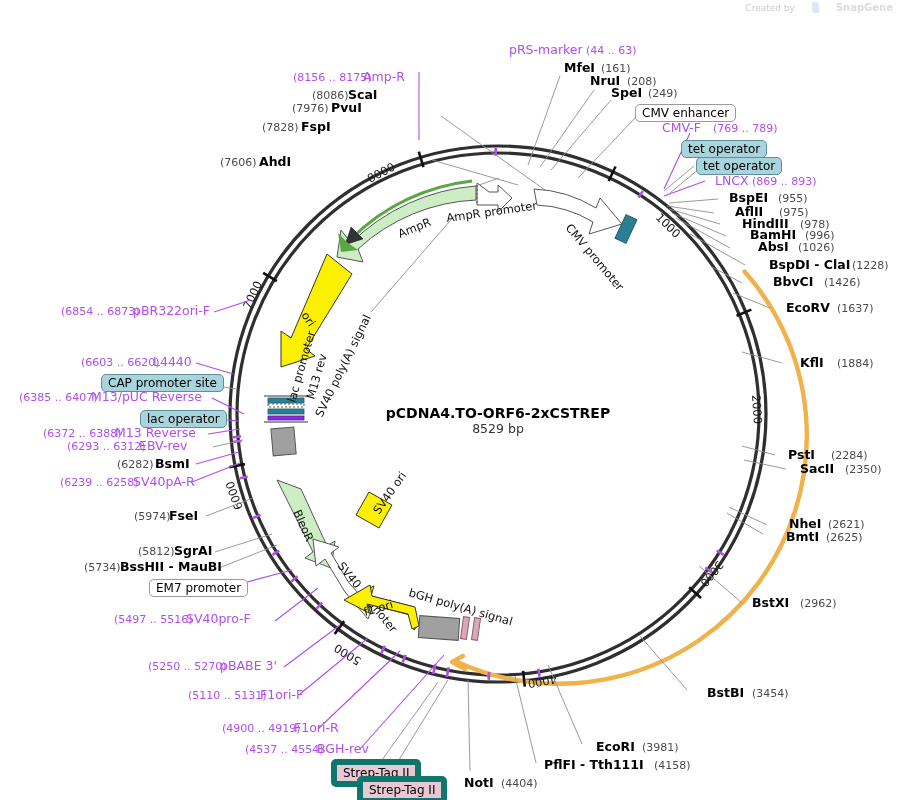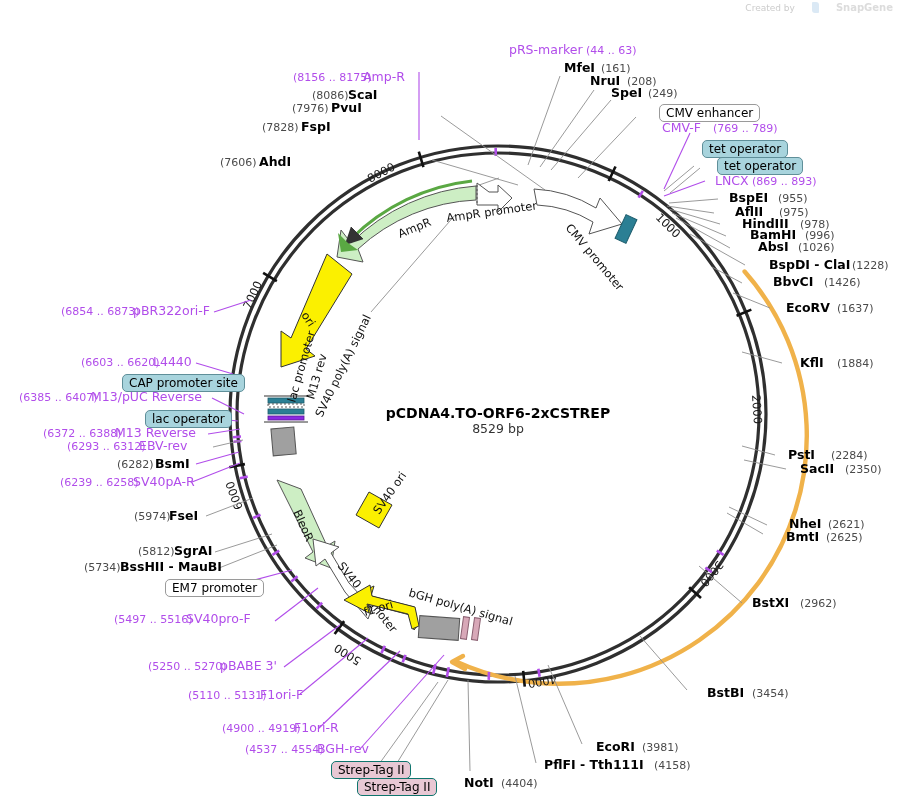--- a/index.html
+++ b/index.html
@@ -409,36 +409,36 @@
     <text class="pr-name" x="260" y="699">F1ori-F</text>
 
     <text class="pr-pos" x="222" y="732">(4900 .. 4919)</text>
     <text class="pr-name" x="294" y="732">F1ori-R</text>
 
     <text class="pr-pos" x="245" y="753">(4537 .. 4554)</text>
     <text class="pr-name" x="317" y="753">BGH-rev</text>
   </g>
 </svg>
 
-<div class="boxwrap" style="position:absolute;left:659px;top:102px;">
+<div class="boxwrap" style="position:absolute;left:635px;top:102px;">
   <span class="bx white">CMV enhancer</span>
 </div>
 <div class="boxwrap" style="position:absolute;left:681px;top:138px;">
   <span class="bx teal">tet operator</span>
 </div>
 <div class="boxwrap" style="position:absolute;left:696px;top:155px;">
   <span class="bx teal">tet operator</span>
 </div>
 <div class="boxwrap" style="position:absolute;left:101px;top:372px;">
   <span class="bx teal">CAP promoter site</span>
 </div>
-<div class="boxwrap" style="position:absolute;left:124px;top:408px;">
+<div class="boxwrap" style="position:absolute;left:140px;top:408px;">
   <span class="bx teal">lac operator</span>
 </div>
-<div class="boxwrap" style="position:absolute;left:149px;top:577px;margin-left:16px;">
+<div class="boxwrap" style="position:absolute;left:149px;top:577px;">
   <span class="bx white">EM7 promoter</span>
 </div>
 <div class="boxwrap" style="position:absolute;left:331px;top:759px;">
   <span class="bx pink">Strep-Tag II</span>
 </div>
 <div class="boxwrap" style="position:absolute;left:357px;top:776px;">
   <span class="bx pink">Strep-Tag II</span>
 </div>
 
 <div style="position:absolute;right:8px;top:2px;display:flex;align-items:center;gap:17px;">
@@ -446,15 +446,15 @@
   <span style="display:inline-block;width:7px;height:11px;background:#dbe9f5;border-radius:1px 3px 1px 3px;"></span>
   <span style="font-size:10px;color:#dcdcdc;font-weight:bold;font-family:'DejaVu Sans','Liberation Sans',sans-serif;">SnapGene</span>
 </div>
 
 </div>
 
 <style>
   .bx{display:inline-block;padding:1px 6px;border-radius:5px;font-size:12px;line-height:14px;
       font-family:"DejaVu Sans","Liberation Sans",sans-serif;white-space:nowrap;}
   .bx.white{background:#ffffff;border:1px solid #9a9a9a;color:#000;}
-  .bx.teal{background:#a8d4dd;border:1px solid #5f8f99;color:#000;margin-left:21px;}
-  .bx.pink{background:#e8c8d4;border:1px solid #0f766e;color:#000;}
+  .bx.teal{background:#a8d4dd;border:1px solid #5f8f99;color:#000;}
+  .bx.pink{background:#e8c8d4;border:6px solid #0f766e;color:#000;}
 </style>
 
 </body></html>

